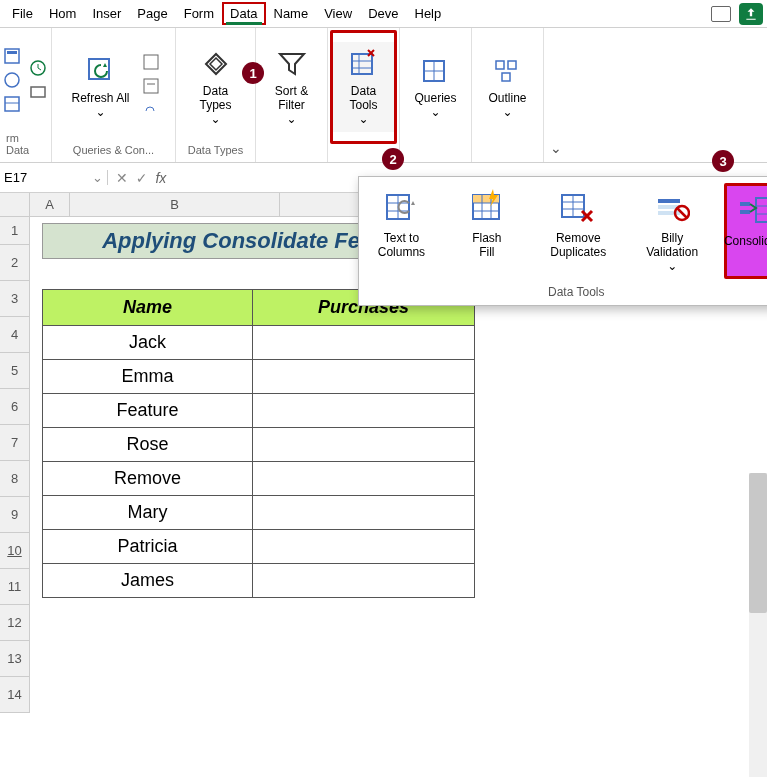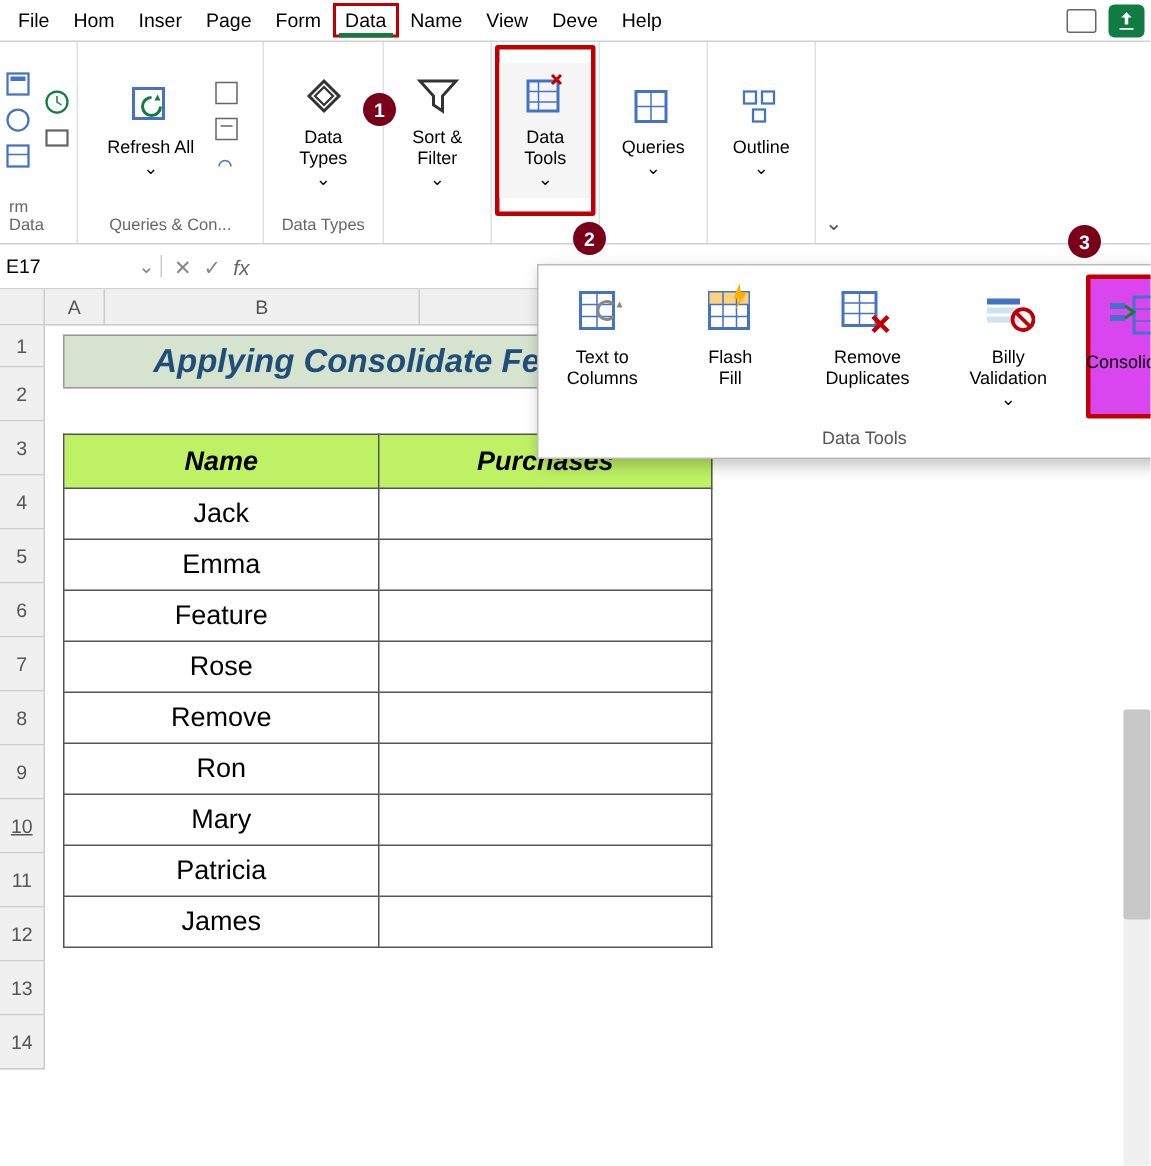--- a/index.html
+++ b/index.html
@@ -345,24 +345,20 @@
         </tr>
         <tr>
           <td class="col-name">Rose</td>
           <td class="col-purch"></td>
         </tr>
         <tr>
           <td class="col-name">Remove</td>
           <td class="col-purch"></td>
         </tr>
         <tr>
-          <td class="col-name">Ron</td>
-          <td class="col-purch"></td>
-        </tr>
-        <tr>
           <td class="col-name">Mary</td>
           <td class="col-purch"></td>
         </tr>
         <tr>
           <td class="col-name">Patricia</td>
           <td class="col-purch"></td>
         </tr>
         <tr>
           <td class="col-name">James</td>
           <td class="col-purch"></td>

